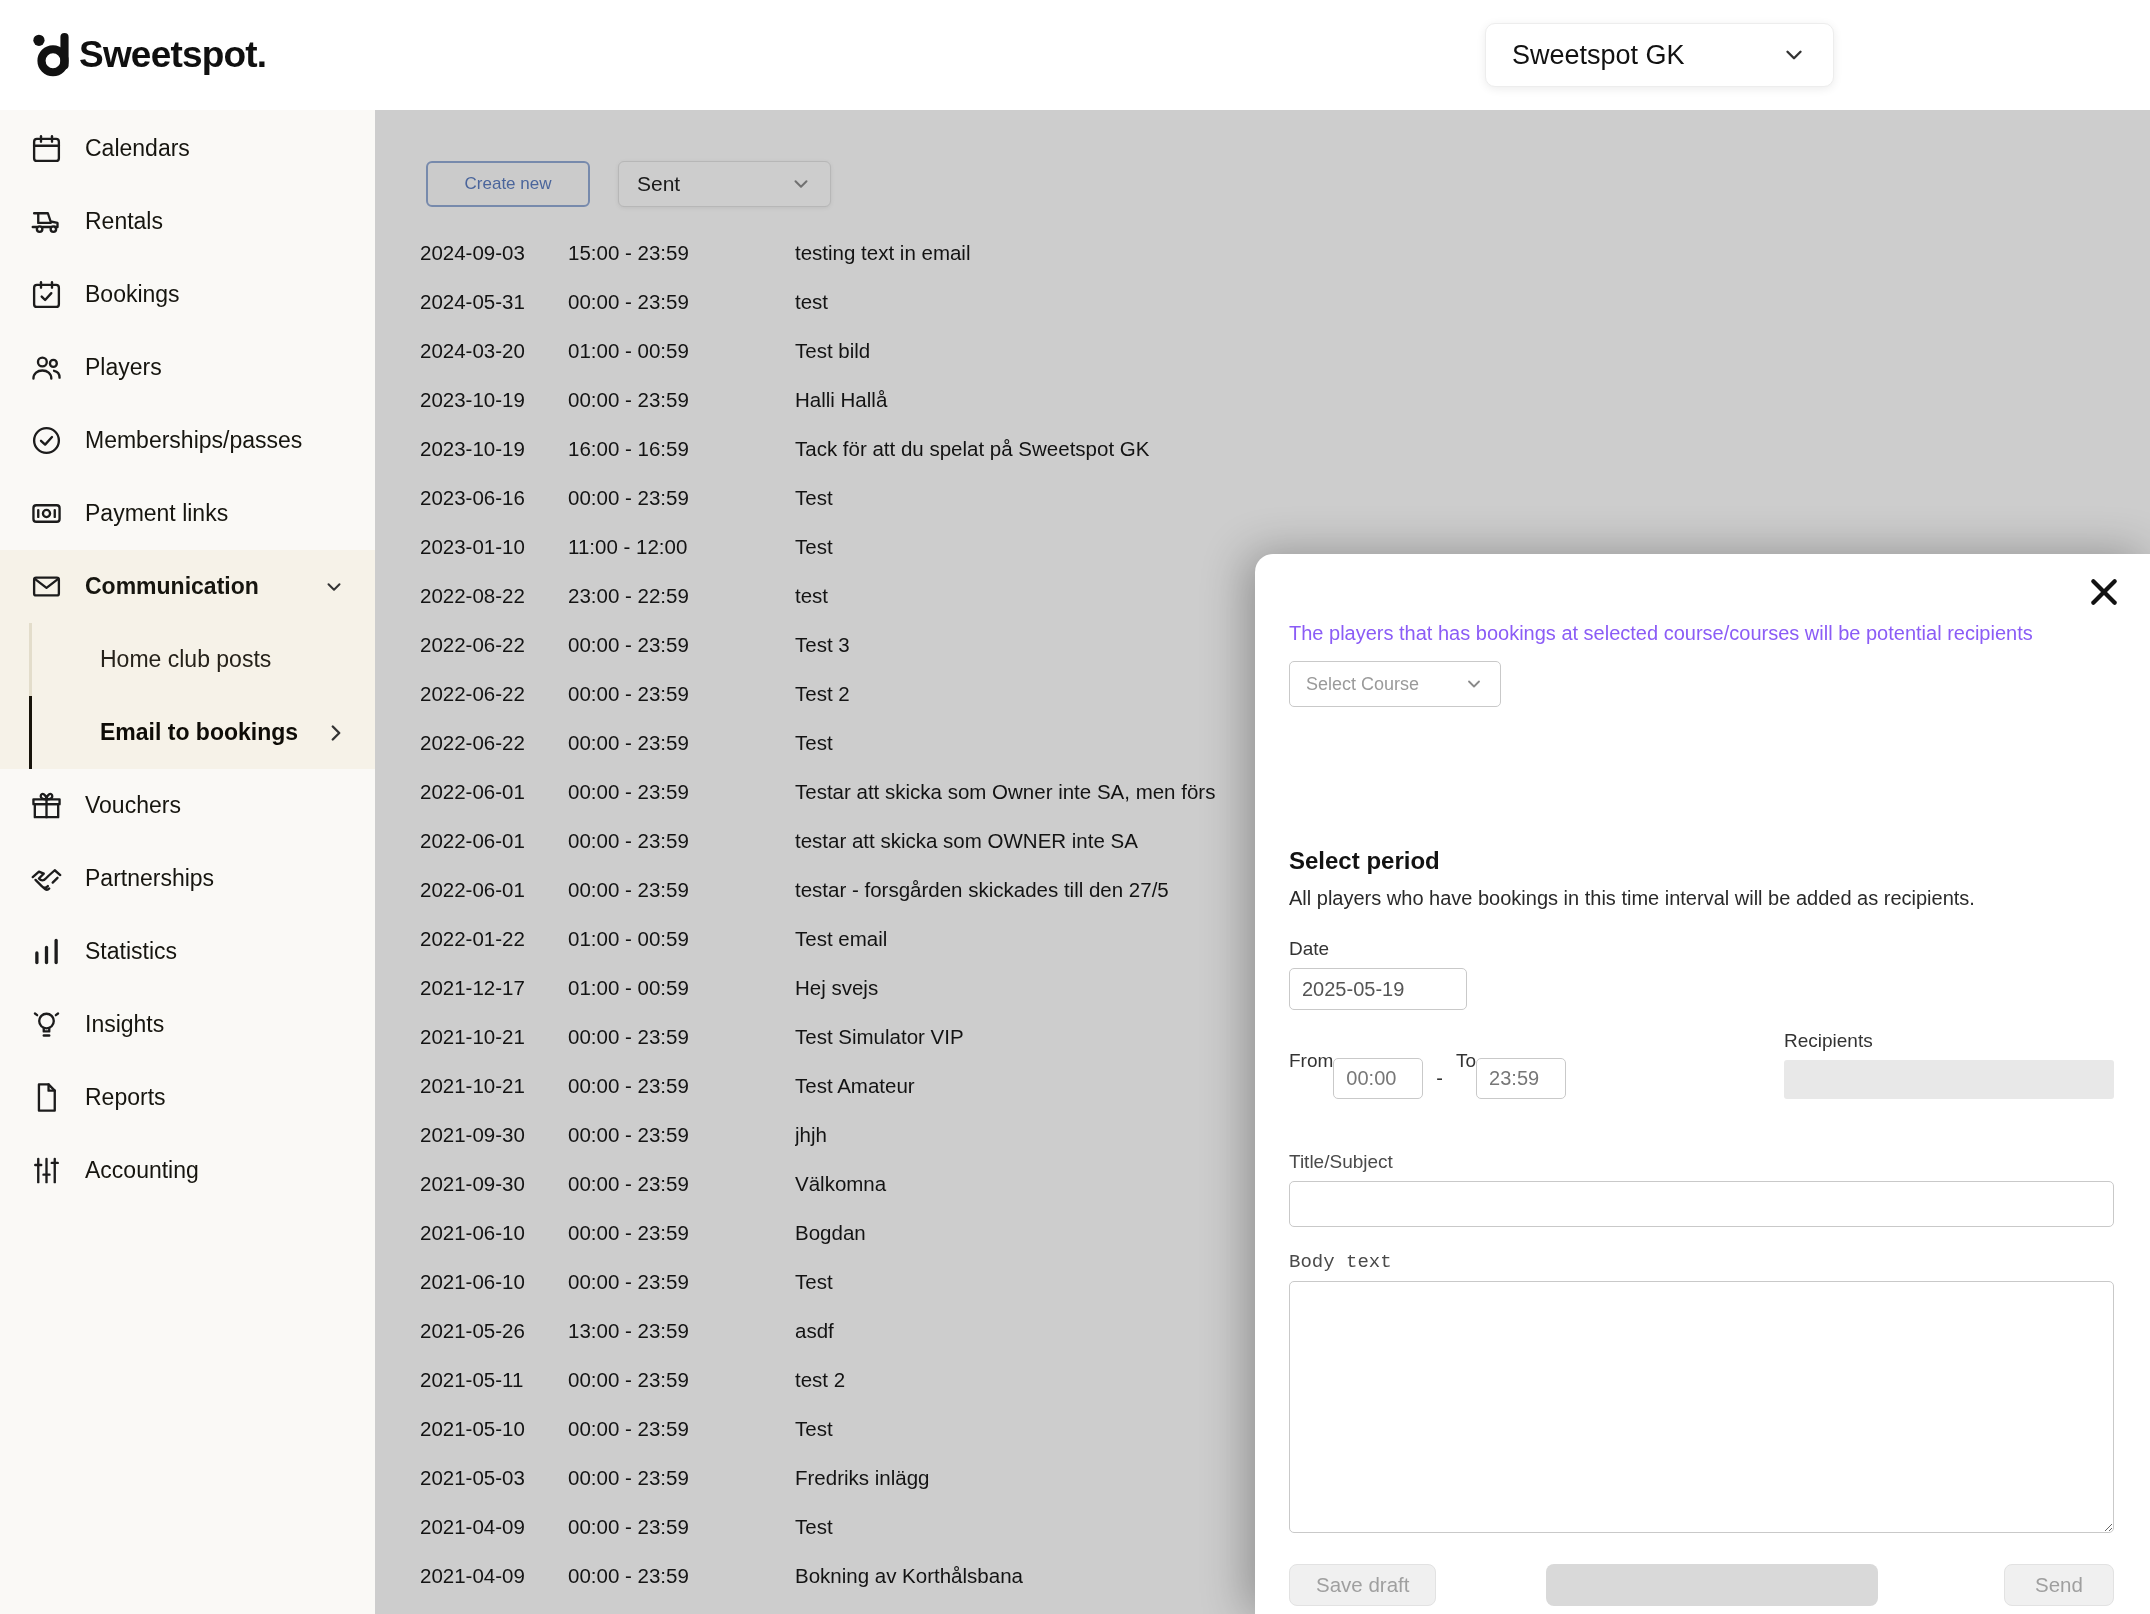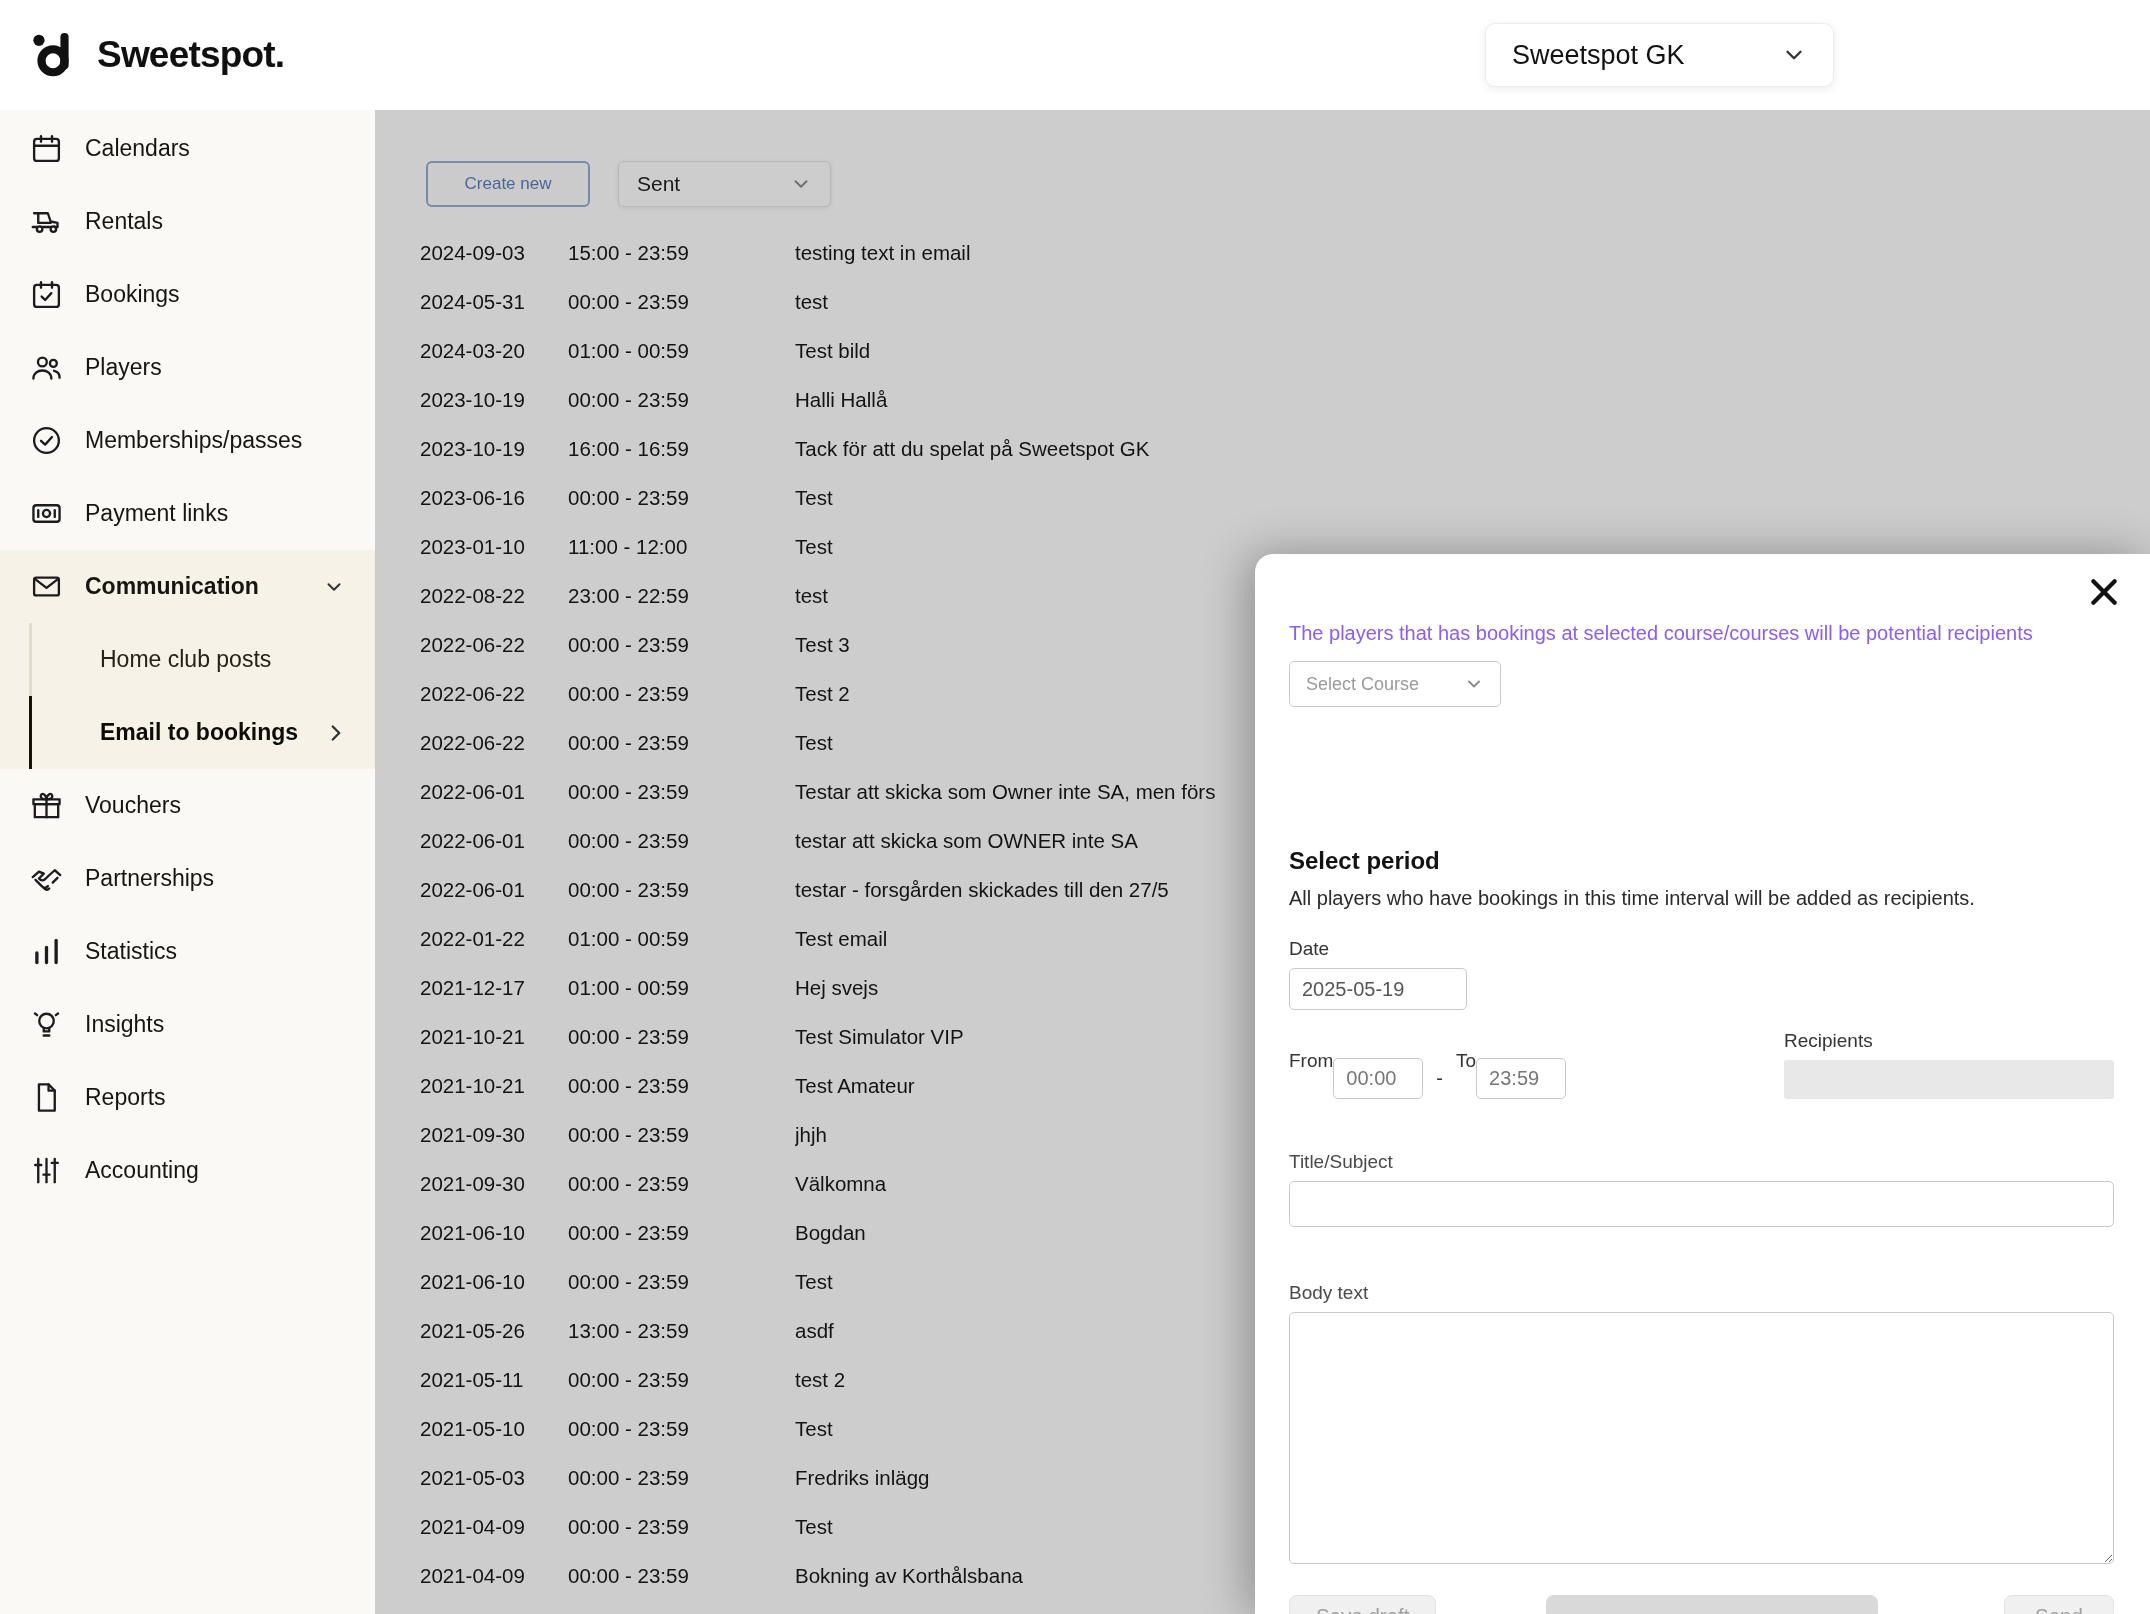--- a/index.html
+++ b/index.html
@@ -1,21 +1,21 @@
 <!DOCTYPE html>
 <html><head>
 <meta charset="utf-8">
 <style>
   * { margin:0; padding:0; box-sizing:border-box; }
   html,body { font-family:"Liberation Sans", sans-serif; }
   body { width:2150px; height:1614px; background:#fff; overflow:hidden; position:relative; }
 
   
   .header { height:110px; display:flex; align-items:center; padding-left:30px; background:#fff; }
-  .logo { display:flex; align-items:center; gap:21px; }
+  .logo { display:flex; align-items:center; gap:3px; }
   .logo-mark { width:46px; height:46px; }
   .logo-text { font-size:37px; font-weight:800; color:#101010; letter-spacing:-0.8px; }
   .club-select { margin-left:auto; margin-right:316px; width:349px; height:64px; background:#fff;
     border:1px solid #ededed; border-radius:10px; box-shadow:0 2px 10px rgba(0,0,0,.08);
     display:flex; align-items:center; padding:0 26px; font-size:27px; color:#111; cursor:pointer; }
   .chev { width:22px; height:22px; fill:none; stroke:#333; stroke-width:2.2; stroke-linecap:round; stroke-linejoin:round; flex:none; }
   .club-select .chev { margin-left:auto; width:26px; height:26px; }
 
   
   .app-body { display:flex; height:1504px; }
@@ -74,21 +74,21 @@
     padding:0 12px; background:#fff; }
   .date-input { display:block; margin-top:8px; width:178px; height:42px; }
   .times-row { display:flex; margin-top:20px; align-items:flex-end; }
   .time-col { display:flex; flex-direction:row; }
   .time-input { margin-top:8px; width:90px; height:41px; color:#777; }
   .dash { height:41px; display:flex; align-items:center; margin:0 13px; font-size:20px; color:#333; }
   .recip-col { margin-left:auto; width:330px; display:flex; flex-direction:column; }
   .recip-box { margin-top:8px; height:39px; background:#e8e8e8; border-radius:3px; }
   .lbl-title { margin-top:52px; color:#4a4a4a; }
   .title-input { display:block; margin-top:8px; width:100%; height:46px; }
-  .lbl-body { margin-top:55px; color:#4a4a4a; }
+  .lbl-body { margin-top:24px; color:#4a4a4a;font-family:Liberation Mono, monospace; }
   .body-textarea { display:block; margin-top:8px; width:100%; height:252px; resize:both;
     border:1px solid #c9c9c9; border-radius:5px; font:inherit; font-size:20px; padding:10px; }
   .modal-footer { display:flex; align-items:center; margin-top:31px; }
   .btn-muted { height:42px; background:#f0f0f0; border:1px solid #e2e2e2; color:#9f9f9f; border-radius:8px;
     font-size:20.5px; padding:0 26px; font-family:inherit; cursor:pointer; }
   .mid-pill { width:332px; height:42px; background:#d9d9d9; border-radius:8px; margin-left:110px; }
   .btn-send { margin-left:auto; width:110px; padding:0; }
 </style>
 </head>
 <body>

